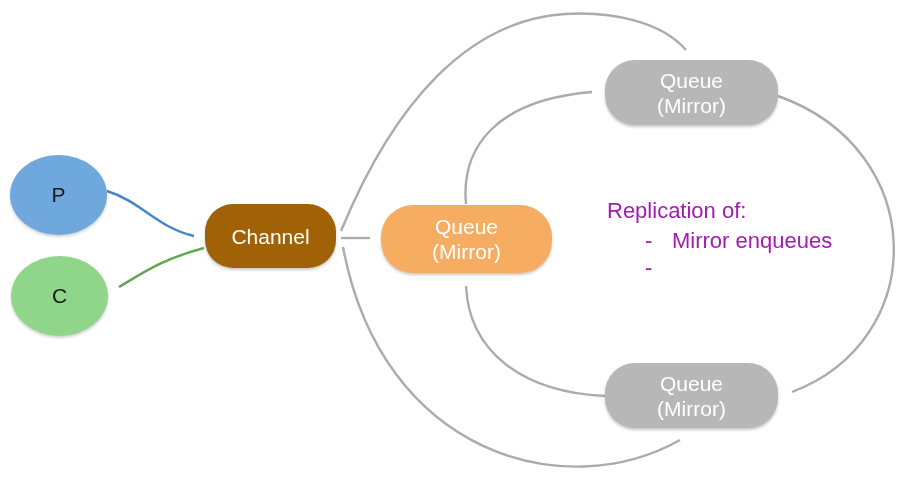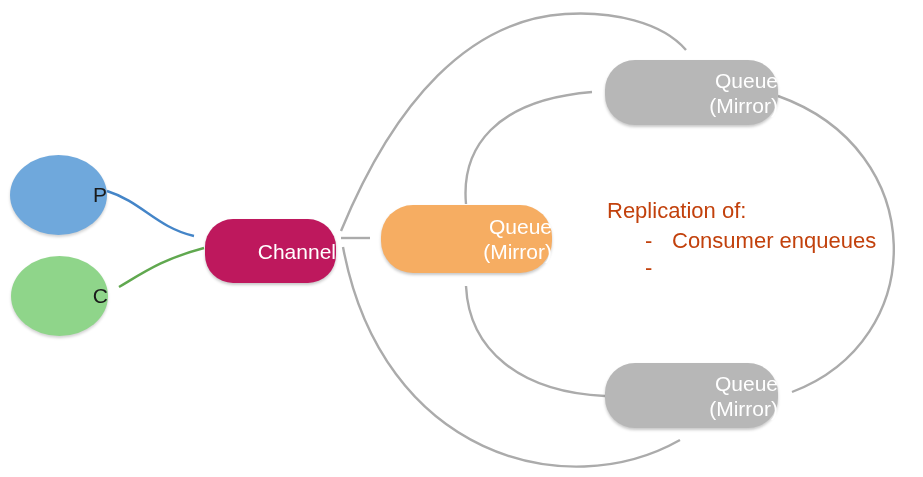--- a/index.html
+++ b/index.html
@@ -12,47 +12,47 @@
   }
   .edges { position:absolute; left:0; top:0; width:923px; height:477px; }
   .edges path { fill:none; stroke-width:2.4px; }
   .edge-gray  { stroke:#ababab; }
   .edge-blue  { stroke:#4485c8; }
   .edge-green { stroke:#60a84f; }
 
   .node {
     position:absolute;
     display:flex; flex-direction:column;
-    align-items:flex-end; justify-content:center;
+    align-items:center; justify-content:center;
     text-align:center;
     font-size:21px;
     user-select:none;
   }
   .ellipse {
     border-radius:50%;
     color:#1a1a1a;
     box-shadow:0 2px 3px rgba(0,0,0,0.18);
   }
   .node-producer { left:10px;  top:155px; width:97px;  height:80px; background:#6fa8dc; }
   .node-consumer { left:11px;  top:256px; width:97px;  height:80px; background:#8fd58a; }
 
   .pill {
     color:#ffffff;
     line-height:25px;
     box-shadow:0 2px 3px rgba(0,0,0,0.22);
   }
-  .node-channel       { left:205px; top:219px; width:131px; height:64px; background:#be185d; border-radius:28px; }
+  .node-channel       { left:205px; top:204px; width:131px; height:64px; background:#a16207; border-radius:28px; }
   .node-queue-master  { left:381px; top:205px; width:171px; height:68px; background:#f6ad62; border-radius:32px; }
   .node-mirror-top    { left:605px; top:60px;  width:173px; height:65px; background:#b7b7b7; border-radius:30px; }
   .node-mirror-bottom { left:605px; top:363px; width:173px; height:65px; background:#b7b7b7; border-radius:30px; }
 
   .annotation {
     position:absolute;
     left:607px; top:197px;
-    color:#c2410c;
+    color:#a21caf;
     font-size:22px;
     line-height:27px;
   }
   .annotation .title { margin-bottom:3px; }
   .annotation .item  { display:flex; margin-left:38px; }
   .annotation .dash  { width:27px; flex:0 0 27px; }
 </style>
 </head>
 <body>
 
@@ -105,20 +105,20 @@
 
   <div class="node pill node-mirror-bottom">
     <span>Queue</span>
     <span>(Mirror)</span>
   </div>
 
   <div class="annotation">
     <div class="title">Replication of:</div>
     <div class="item">
       <span class="dash">-</span>
-      <span>Consumer enqueues</span>
+      <span>Mirror enqueues</span>
     </div>
     <div class="item">
       <span class="dash">-</span>
     </div>
   </div>
 
 </div>
 
 </body></html>

